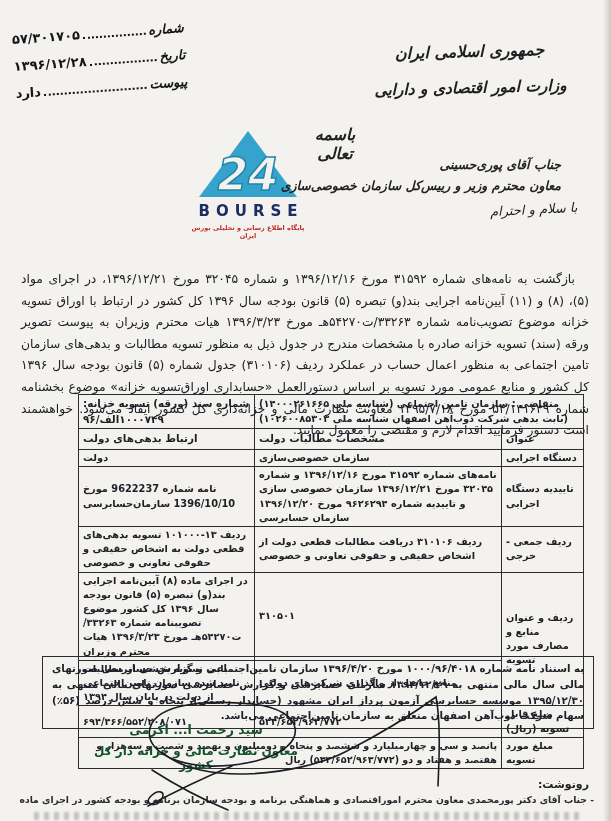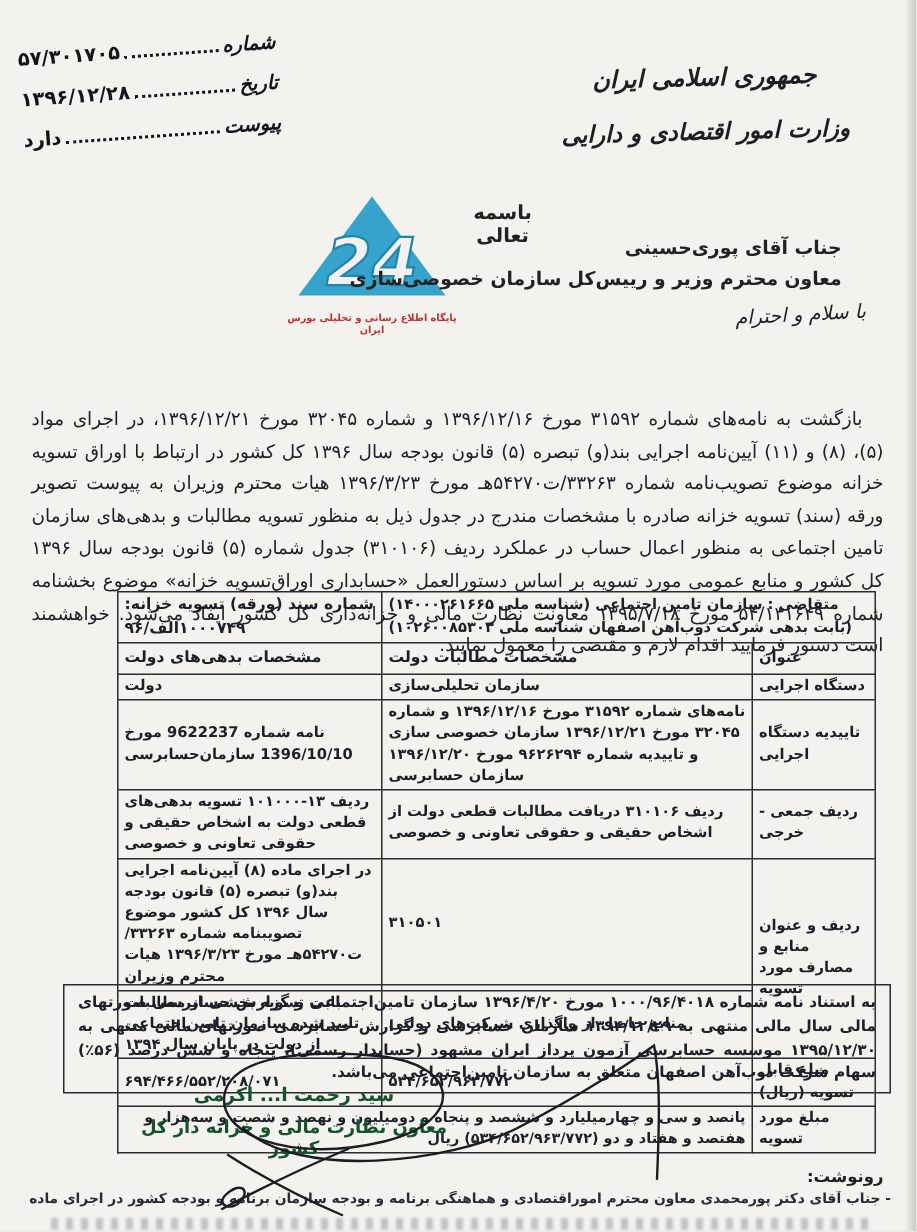--- a/index.html
+++ b/index.html
@@ -20,23 +20,23 @@
   
   .letterhead{right:26px;top:42px;width:230px;text-align:center;
     font-family:"DejaVu Serif","Liberation Serif",serif;font-style:italic;
     font-weight:bold;color:#1d1d22;transform:rotate(-1.5deg);}
   .letterhead .l1{font-size:16px;}
   .letterhead .l2{font-size:15.5px;margin-top:17px;}
   
   .logo{left:184px;top:128px;width:128px;text-align:center;direction:ltr;}
   .logo .brand{font-size:15px;font-weight:bold;letter-spacing:6px;color:#1b2d63;margin-top:-2px;padding-left:6px;}
   .logo .tagline{font-size:6.5px;color:#c03030;font-weight:bold;margin-top:4px;}
-  .basmala{left:298px;top:135px;width:74px;text-align:center;font-weight:bold;font-size:13px;}
+  .basmala{left:298px;top:125px;width:74px;text-align:center;font-weight:bold;font-size:16px;font-style:italic;}
   .recipient{right:50px;top:154px;width:330px;text-align:right;font-weight:bold;
-    font-size:12.5px;line-height:21px;}
+    font-size:12.5px;line-height:21px;font-style:italic;}
   .greeting{right:34px;top:202px;font-size:13px;font-style:italic;
     font-family:"DejaVu Serif","Liberation Serif",serif;transform:rotate(-3deg);color:#1d1d24;}
   .bodytext{left:21px;top:229px;width:568px;font-size:12.3px;line-height:21.6px;
     text-align:justify;text-indent:14px;color:#20202a;margin-top:40px;}
   
   table.settle{left:78px;top:394px;width:505px;position:absolute;border-collapse:collapse;
     table-layout:fixed;direction:rtl;}
   table.settle td{border:1.4px solid #2b2b30;text-align:left;vertical-align:middle;
     font-size:9.8px;font-weight:bold;line-height:1.45;padding:1px 4px;color:#1e1e26;}
   td.title-col{font-size:10px;margin-top:35px;}
@@ -82,20 +82,21 @@
   <div class="abs letterhead">
     <div class="l1">جمهوری اسلامی ایران</div>
     <div class="l2">وزارت امور اقتصادی و دارایی</div>
   </div>
 
   <div class="abs logo">
     <svg width="104" height="72" viewBox="0 0 104 72">
       <polygon points="52,3 101,69 3,69" fill="#35a3cc"></polygon>
       <text x="52" y="62" text-anchor="middle" font-size="44" font-style="italic" font-weight="bold" fill="#f3f2ee" stroke="#2286ab" stroke-width="1.5" font-family="DejaVu Sans, sans-serif">24</text>
     </svg>
+    <div class="brand">BOURSE</div>
     <div class="tagline" dir="rtl">پایگاه اطلاع رسانی و تحلیلی بورس ایران</div>
   </div>
 
   <div class="abs basmala">باسمه تعالی</div>
 
   <div class="abs recipient">
     <div>جناب آقای پوری‌حسینی</div>
     <div>معاون محترم وزیر و رییس‌کل سازمان خصوصی‌سازی</div>
   </div>
 
@@ -113,25 +114,25 @@
         <tr style="height:34px">
       <td colspan="2" style="font-size:9.8px">
         <div>متقاضی : سازمان تامین اجتماعی (شناسه ملی ۱۴۰۰۰۲۶۱۶۶۵)</div>
         <div>(بابت بدهی شرکت ذوب‌آهن اصفهان شناسه ملی ۱۰۲۶۰۰۸۵۳۰۳)</div>
       </td>
       <td style="font-size:10.4px">شماره سند (ورقه) تسویه خزانه: ۱۰۰۰۷۴۹الف/۹۶</td>
     </tr>
     <tr style="height:21px">
       <td class="title-col">عنوان</td>
       <td style="font-size:10.4px">مشخصات مطالبات دولت</td>
-      <td style="font-size:10.4px">مشخصات بدهی‌های دولت</td>
+      <td style="font-size:10.4px">ارتباط بدهی‌های دولت</td>
     </tr>
     <tr style="height:16px">
       <td class="title-col">دستگاه اجرایی</td>
-      <td>سازمان تحلیلی‌سازی</td>
+      <td>سازمان خصوصی‌سازی</td>
       <td>دولت</td>
     </tr>
     <tr style="height:46px">
       <td class="title-col">تاییدیه دستگاه اجرایی</td>
       <td>نامه‌های شماره ۳۱۵۹۲ مورخ ۱۳۹۶/۱۲/۱۶ و شماره ۳۲۰۴۵ مورخ ۱۳۹۶/۱۲/۲۱ سازمان خصوصی سازی و تاییدیه شماره ۹۶۲۶۲۹۴ مورخ ۱۳۹۶/۱۲/۲۰ سازمان حسابرسی</td>
       <td>نامه شماره 9622237 مورخ 1396/10/10 سازمان‌حسابرسی</td>
     </tr>
     <tr style="height:32px">
       <td class="title-col">ردیف جمعی - خرجی</td>
       <td>ردیف ۳۱۰۱۰۶ دریافت مطالبات قطعی دولت از اشخاص حقیقی و حقوقی تعاونی و خصوصی</td>

